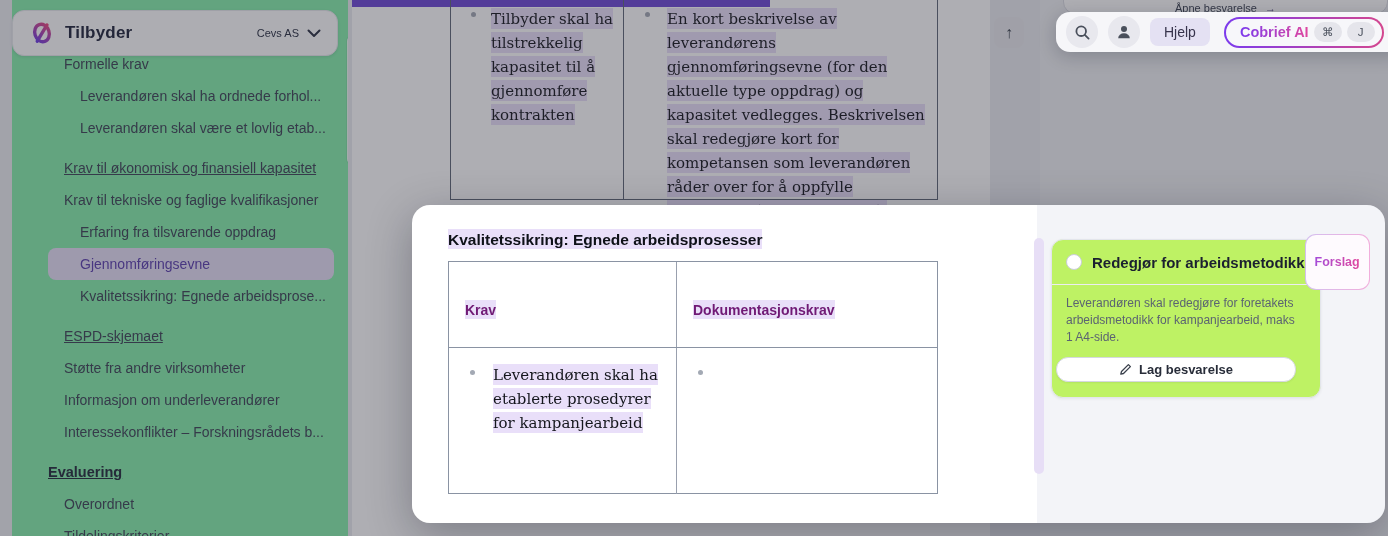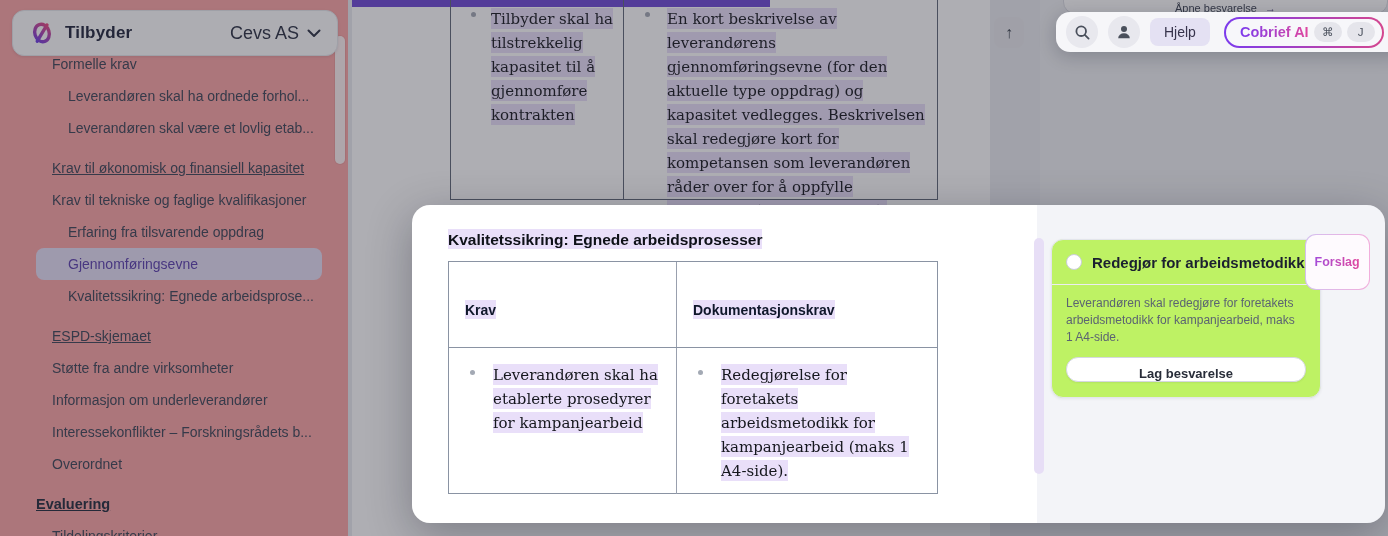--- a/index.html
+++ b/index.html
@@ -2,21 +2,21 @@
 <html><head>
 <meta charset="utf-8">
 <style>
   html,body{margin:0;padding:0;}
   .stage{
     position:relative; width:1388px; height:536px; overflow:hidden;
     font-family:"Liberation Sans",sans-serif; background:#ECEDF1;
     -webkit-font-smoothing:antialiased;
   }
   
-  .sidebar{position:absolute;left:0;top:0;width:348px;height:536px;background:#fca5a5;border-right:2px solid #d946ef;}
+  .sidebar{position:absolute;left:12px;top:0;width:348px;height:536px;background:#86efac;border-right:2px solid #d946ef;}
   .sb-scrollthumb{position:absolute;right:3px;top:36px;width:10px;height:128px;border-radius:6px;background:rgba(255,255,255,.85);box-shadow:0 0 0 1px rgba(0,0,0,.05);}
   .sb-nav{position:absolute;left:0;top:48px;width:348px;}
   .sb-item{height:32px;display:flex;align-items:center;margin:0 26px 0 36px;border-radius:8px;font-size:14px;color:#3E4556;cursor:pointer;white-space:nowrap;overflow:hidden;}
   .sb-item.gap{margin-top:8px;text-decoration:underline;}
   .sb-item.lvl1 span{padding-left:16px;}
   .sb-item.lvl2 span{padding-left:32px;}
   .sb-item.section{font-weight:bold;color:#232A3B;font-size:14.5px;}
   .sb-item.active{background:#E6DFF6;color:#5B3FAE;font-weight:500;}
   
   .doc-area{position:absolute;left:348px;top:0;width:692px;height:536px;background:#EBECF0;}
@@ -33,54 +33,54 @@
   .scrolltop{position:absolute;left:646px;top:17px;width:30px;height:31px;border-radius:8px;background:#E8E9ED;border:none;display:flex;align-items:center;justify-content:center;font-size:16px;font-weight:bold;color:#3D4450;cursor:pointer;}
   
   .right-area{position:absolute;left:1040px;top:0;width:348px;height:536px;background:#EFF0F4;}
   .open-card{position:absolute;left:23px;top:-35px;width:323px;height:47px;background:#FFFFFF;border:1px solid #DADCE2;border-radius:0 0 12px 12px;display:flex;align-items:flex-end;justify-content:center;cursor:pointer;}
   .open-card span{font-size:11px;font-weight:500;color:#3A4150;line-height:16px;margin-bottom:-3px;}
   .open-card .arr{margin-left:8px;color:#574A80;}
   
   .brand-card{position:absolute;left:12px;top:10px;width:324px;height:44px;background:#FDFDFE;border:1px solid #E7E8EC;border-radius:12px;display:flex;align-items:center;box-shadow:0 1px 3px rgba(20,22,40,.10);}
   .brand-card .logo{margin:0 10px 0 16px;display:flex;}
   .brand-card .bname{font-size:17px;font-weight:bold;color:#20253A;letter-spacing:.2px;flex:1;}
-  .brand-card .ws{font-size:18px;color:#2A3042;margin-right:8px;}
+  .brand-card .ws{font-size:11px;color:#2A3042;margin-right:8px;}
   .brand-card .chev{margin-right:16px;display:flex;}
   
   .overlay{position:absolute;inset:0;background:rgba(42,43,55,.38);z-index:50;}
   
   .toolbar{position:absolute;left:1056px;top:12px;width:350px;height:40px;z-index:100;background:#F6F6F9;border-radius:14px;box-shadow:0 4px 18px rgba(15,18,35,.22);display:flex;align-items:center;}
   .icon-btn{width:32px;height:32px;border-radius:50%;background:#E8E8EE;border:none;display:flex;align-items:center;justify-content:center;cursor:pointer;margin-left:10px;padding:0;}
   .icon-btn:first-child{margin-left:10px;}
   .help-btn{margin-left:10px;height:28px;padding:0 14px;border:none;border-radius:8px;background:#E4E1F3;color:#37344C;font-size:14px;font-weight:500;cursor:pointer;font-family:inherit;}
   .ai-btn{margin-left:14px;height:31px;padding:0 7px 0 14px;border-radius:17px;border:2px solid transparent;background:linear-gradient(#F7F7FA,#F7F7FA) padding-box,linear-gradient(90deg,#7C3AED,#D4478F) border-box;display:flex;align-items:center;cursor:pointer;font-family:inherit;}
   .ai-label{font-size:14.5px;font-weight:bold;background:linear-gradient(90deg,#7C3AED,#E0479E);-webkit-background-clip:text;background-clip:text;color:transparent;}
   .kbd{min-width:20px;height:20px;border-radius:10px;background:#E5E5EB;color:#4A505C;font-size:11.5px;display:flex;align-items:center;justify-content:center;margin-left:5px;padding:0 4px;}
   
   .focus{position:absolute;left:412px;top:205px;width:973px;height:318px;z-index:100;border-radius:18px;box-shadow:0 12px 45px rgba(10,12,30,.30);display:flex;overflow:hidden;}
   .modal-pane{position:relative;width:625px;height:100%;background:#FFFFFF;}
   .modal-heading{position:absolute;left:36px;top:25px;font-size:15.5px;font-weight:bold;color:#0E1118;}
   .mtable{position:absolute;left:36px;top:56px;width:490px;height:233px;border:1.5px solid #8A93A3;box-sizing:border-box;}
   .mt-head{position:relative;height:85px;border-bottom:1.5px solid #8A93A3;display:flex;}
   .mt-body{position:relative;height:146px;display:flex;}
   .mt-c1{position:relative;width:227px;box-sizing:border-box;}
   .mt-c2{position:relative;flex:1;border-left:1px solid #99A0AE;box-sizing:border-box;}
-  .mt-head .hlabel{position:absolute;left:16px;top:39px;font-size:14px;font-weight:bold;color:#0f172a;}
+  .mt-head .hlabel{position:absolute;left:16px;top:39px;font-size:14px;font-weight:bold;color:#701a75;}
   .mt-body .mcell{position:absolute;left:44px;top:14px;right:12px;}
   .mt-body .bullet{top:22px;left:21px;}
   .doc-scrollbar{position:absolute;left:622px;top:33px;width:10px;height:236px;border-radius:5px;background:#E7DEF6;z-index:2;}
   .side-pane{position:relative;flex:1;background:#F3F4F8;}
   .req-card{position:absolute;left:14px;top:34px;width:270px;background:#bef264;border:1px solid #E3E5EB;border-radius:12px;box-shadow:0 1px 3px rgba(20,25,50,.07);box-sizing:border-box;}
   .req-head{height:44px;display:flex;align-items:center;padding:0 10px 0 14px;border-bottom:1px solid #ECEDF1;}
   .req-check{width:16px;height:16px;border-radius:50%;border:1.5px solid #C9CDD7;background:#FFF;box-sizing:border-box;cursor:pointer;flex:none;}
   .req-title{font-size:15px;font-weight:bold;color:#1B2030;margin-left:10px;flex:1;white-space:nowrap;}
   .badge{height:22px;padding:16px 9px;border-radius:11px;border:1.5px solid transparent;background:linear-gradient(#FEFAFE,#FEFAFE) padding-box,linear-gradient(90deg,#D3BFF0,#F2AEDC) border-box;display:flex;align-items:center;flex:none;}
   .badge span{font-size:12.5px;font-weight:bold;background:linear-gradient(90deg,#A54BD8,#E0479E);-webkit-background-clip:text;background-clip:text;color:transparent;}
   .req-desc{padding:10px 16px 0 14px;font-size:12px;line-height:17px;color:#5B6372;}
-  .req-action{display:block;margin:11px 14px 15px;width:calc(100% - 28px);height:25px;background:#FFF;border:1px solid #D5D8E0;border-radius:12px;box-shadow:0 1px 2px rgba(20,25,50,.06);font-family:inherit;font-size:13px;font-weight:bold;color:#282D39;cursor:pointer;display:flex;align-items:center;justify-content:center;gap:7px;flex-direction:column;}
+  .req-action{display:block;margin:11px 4px 15px;width:calc(100% - 28px);height:25px;background:#FFF;border:1px solid #D5D8E0;border-radius:12px;box-shadow:0 1px 2px rgba(20,25,50,.06);font-family:inherit;font-size:13px;font-weight:bold;color:#282D39;cursor:pointer;display:flex;align-items:center;justify-content:center;gap:7px;}
 </style>
 </head>
 <body>
 
 <div class="stage">
 
   <aside class="sidebar">
     <nav class="sb-nav" id="sidebar-items">
         <div class="sb-item lvl1">
           <span>Formelle krav</span>
@@ -111,25 +111,25 @@
         </div>
         <div class="sb-item lvl1">
           <span>Støtte fra andre virksomheter</span>
         </div>
         <div class="sb-item lvl1">
           <span>Informasjon om underleverandører</span>
         </div>
         <div class="sb-item lvl1">
           <span>Interessekonflikter – Forskningsrådets b...</span>
         </div>
-        <div class="sb-item lvl1">
-          <span>Overordnet</span>
-        </div>
         <div class="sb-item lvl0 section gap">
           <span>Evaluering</span>
+        </div>
+        <div class="sb-item lvl1">
+          <span>Overordnet</span>
         </div>
         <div class="sb-item lvl1">
           <span>Tildelingskriterier</span>
         </div>
       </nav>
     <div class="sb-scrollthumb"></div>
   </aside>
 
   <div class="doc-area">
     <div class="page">
@@ -212,21 +212,20 @@
               <span class="hlabel"><span class="hl">Dokumentasjonskrav</span></span>
             </div>
         </div>
         <div class="mt-body">
           <div class="mt-c1">
             <span class="bullet"></span>
             <div class="mcell doc-serif"><span class="hl">Leverandøren skal ha etablerte prosedyrer for kampanjearbeid</span></div>
           </div>
           <div class="mt-c2">
             <span class="bullet"></span>
-            <div class="mcell doc-serif"><span class="hl">Redegjørelse for foretakets arbeidsmetodikk for kampanjearbeid (maks 1 A4-side).</span></div>
           </div>
         </div>
       </div>
     </div>
     <div class="doc-scrollbar"></div>
     <div class="side-pane">
       <div class="req-card">
         <div class="req-head">
           <span class="req-check"></span>
           <span class="req-title">Redegjør for arbeidsmetodikk</span>

